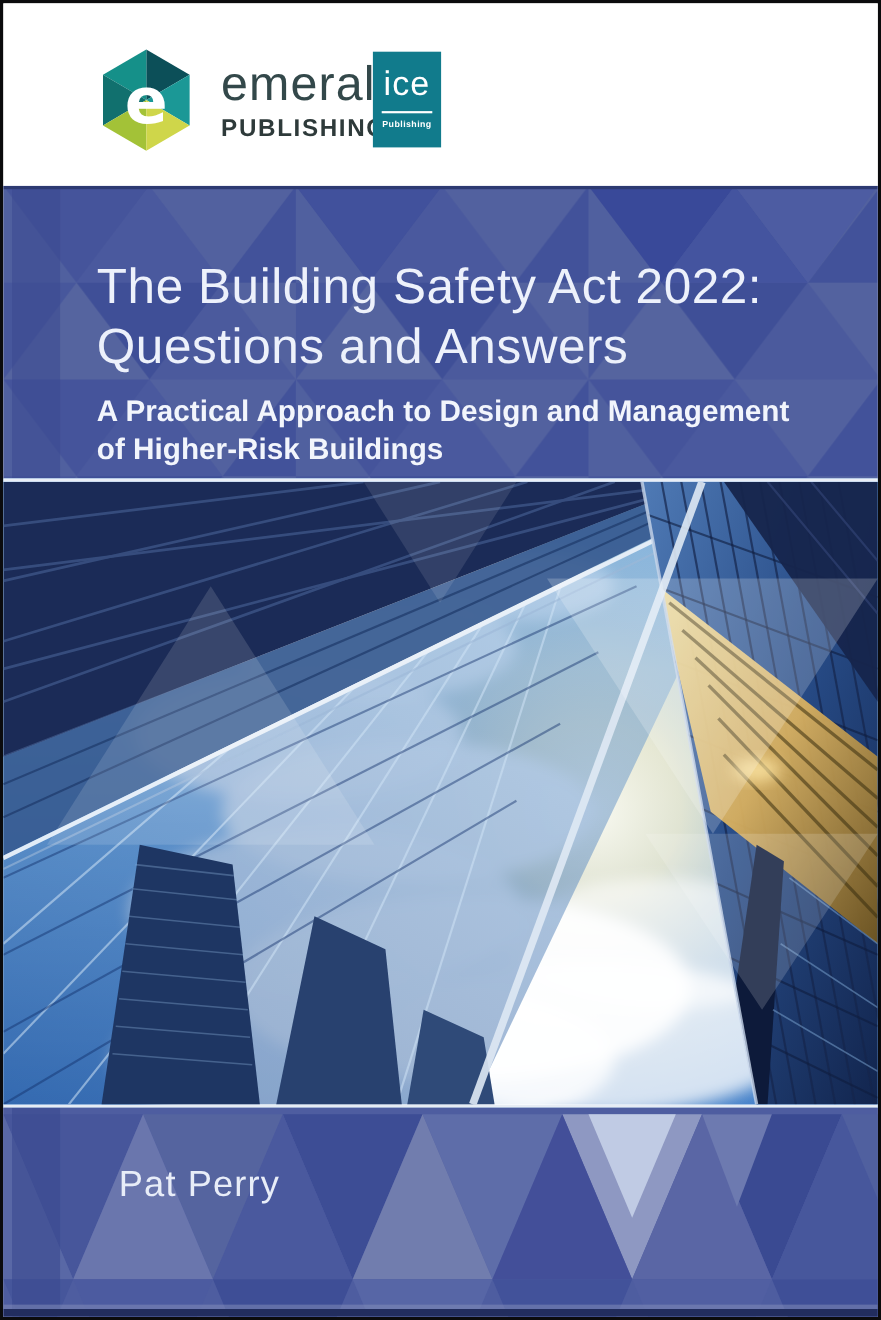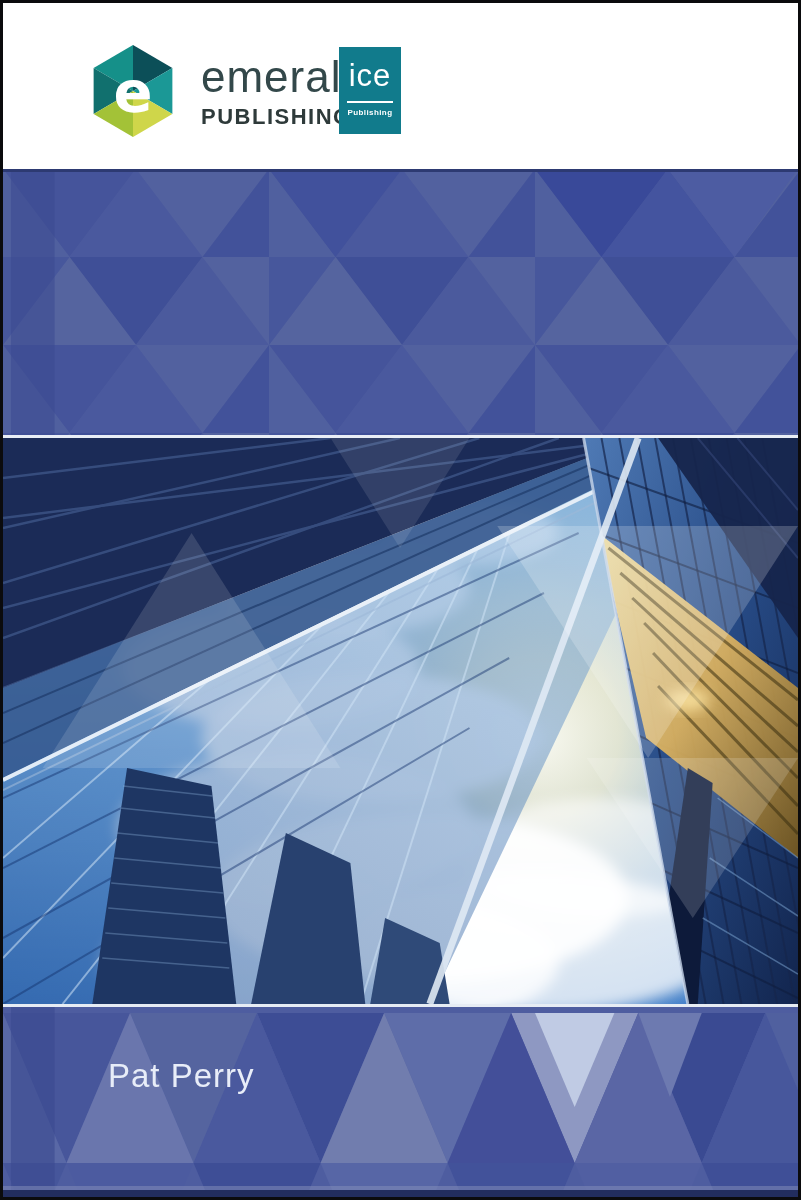--- a/index.html
+++ b/index.html
@@ -80,20 +80,28 @@
         </pattern>
       </defs>
       <rect width="801" height="266" fill="url(#tri-top)"></rect>
       <polygon points="536,0 670,0 603,88" fill="#394999" opacity="0.95"></polygon>
       <polygon points="603,88 670,0 737,88" fill="#44549f"></polygon>
       <polygon points="268,0 402,0 335,88" fill="#41519c"></polygon>
       <polygon points="670,0 801,0 737,88" fill="#4d5ca2"></polygon>
       <rect x="8" width="44" height="266" fill="#3a498f" opacity="0.55"></rect>
       <rect width="801" height="3" fill="#2d3a72"></rect>
     </svg>
+    <div class="title-text">
+      <div class="title-line">The Building Safety Act 2022:</div>
+      <div class="title-line">Questions and Answers</div>
+      <div class="subtitle">
+        <div>A Practical Approach to Design and Management</div>
+        <div>of Higher-Risk Buildings</div>
+      </div>
+    </div>
   </div>
 
   <div class="photo">
     <svg class="photo-svg" viewBox="0 0 801 566" preserveAspectRatio="none">
       <defs>
         <linearGradient id="p-sky" x1="0" y1="0" x2="0" y2="1">
           <stop offset="0" stop-color="#79aede"></stop>
           <stop offset="0.3" stop-color="#a5ccee"></stop>
           <stop offset="0.55" stop-color="#6fa9e2"></stop>
           <stop offset="1" stop-color="#3f7ecb"></stop>

